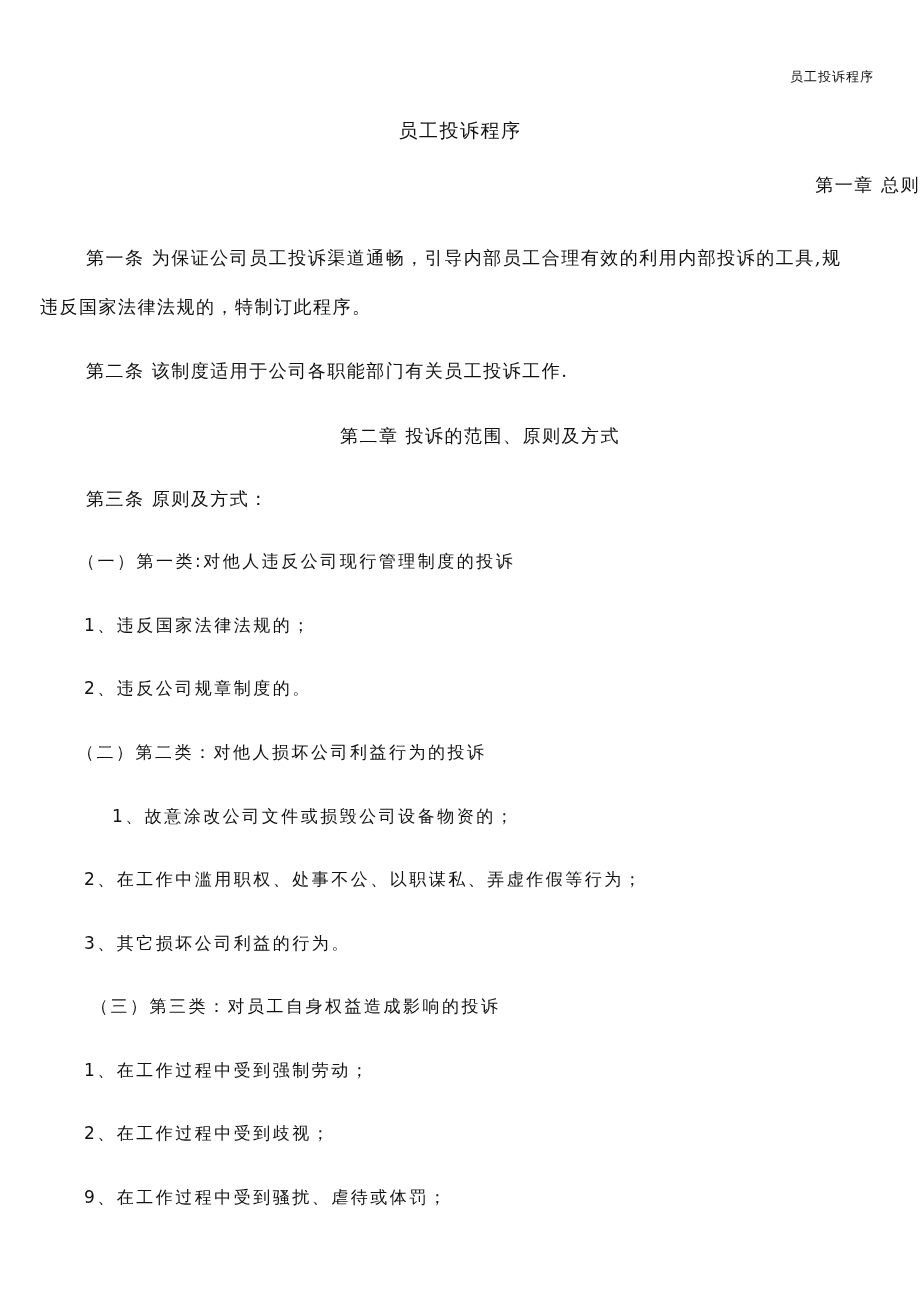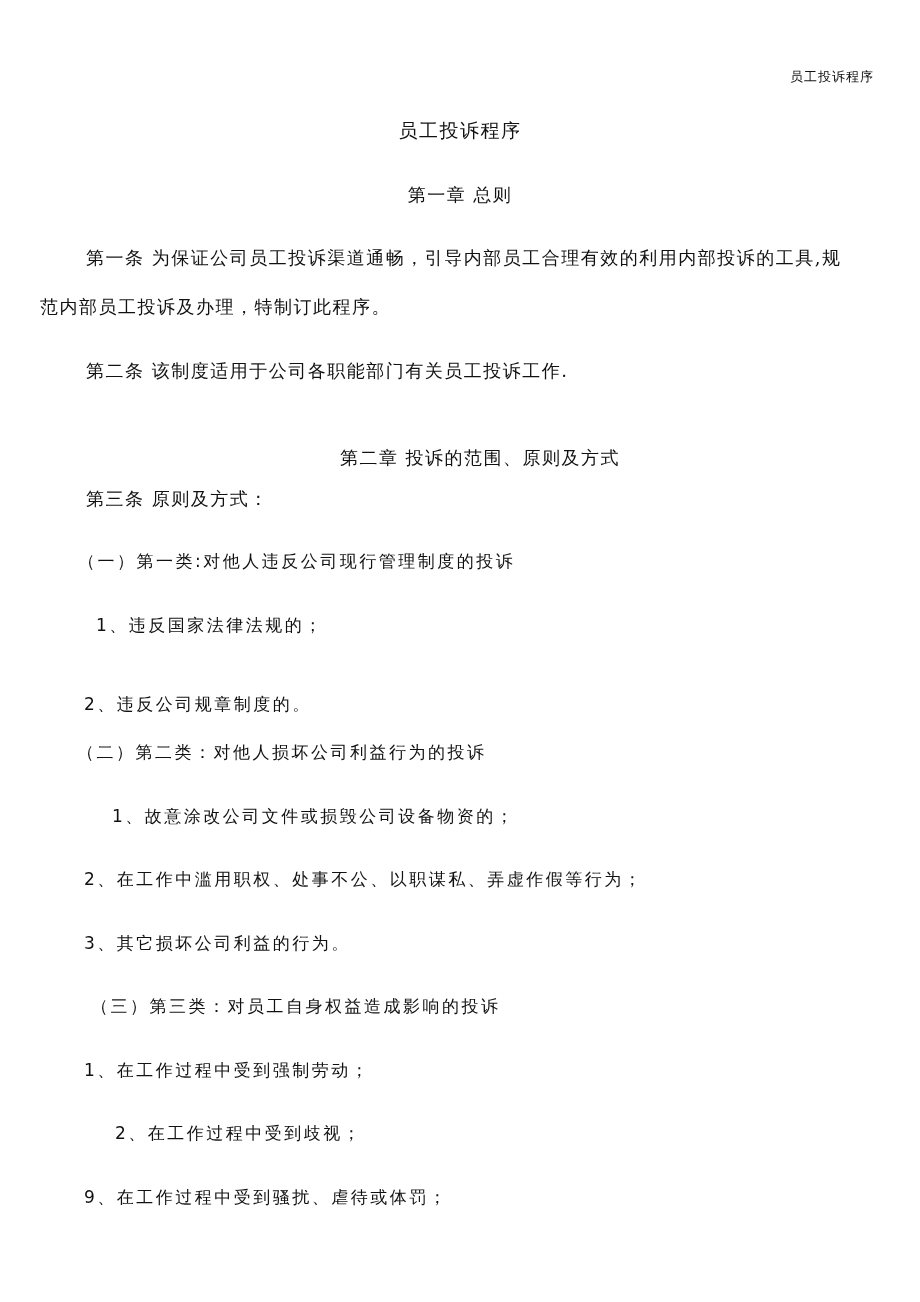--- a/index.html
+++ b/index.html
@@ -19,36 +19,36 @@
   .center { width: 920px; text-align: center; }
   .sans { font-family: "DejaVu Sans", "Liberation Sans", sans-serif; font-size: 17px; letter-spacing: 2.5px; text-align: right; }
 </style>
 </head>
 <body>
 
 <div class="header-text">员工投诉程序</div>
 
 <div class="line center" style="top:118px;font-size:19px;">员工投诉程序</div>
 
-<div class="line center" style="top:183px;">第一章 总则</div>
+<div class="line center" style="top:173px;text-align:right;">第一章 总则</div>
 
 <div class="line" style="left:86px;top:246px;text-align:center;">第一条 为保证公司员工投诉渠道通畅，引导内部员工合理有效的利用内部投诉的工具,规</div>
-<div class="line" style="left:40px;top:295px;">范内部员工投诉及办理，特制订此程序。</div>
+<div class="line" style="left:40px;top:295px;">违反国家法律法规的，特制订此程序。</div>
 
 <div class="line" style="left:86px;top:359px;text-align:center;">第二条 该制度适用于公司各职能部门有关员工投诉工作.</div>
 
-<div class="line center" style="top:424px;padding-left:40px;box-sizing:border-box;margin-top:22px;">第二章 投诉的范围、原则及方式</div>
+<div class="line center" style="top:424px;padding-left:40px;box-sizing:border-box;">第二章 投诉的范围、原则及方式</div>
 
 <div class="line" style="left:86px;top:487px;">第三条 原则及方式：</div>
 
 <div class="line sans" style="left:78px;top:550px;">（一）第一类:对他人违反公司现行管理制度的投诉</div>
-<div class="line sans" style="left:84px;top:614px;margin-left:12px;">1、违反国家法律法规的；</div>
-<div class="line sans" style="left:84px;top:677px;margin-top:16px;">2、违反公司规章制度的。</div>
+<div class="line sans" style="left:84px;top:614px;">1、违反国家法律法规的；</div>
+<div class="line sans" style="left:84px;top:677px;">2、违反公司规章制度的。</div>
 
 <div class="line sans" style="left:77px;top:741px;">（二）第二类：对他人损坏公司利益行为的投诉</div>
 <div class="line sans" style="left:84px;top:805px;margin-left:28px;">1、故意涂改公司文件或损毁公司设备物资的；</div>
 <div class="line sans" style="left:84px;top:868px;">2、在工作中滥用职权、处事不公、以职谋私、弄虚作假等行为；</div>
 <div class="line sans" style="left:84px;top:932px;">3、其它损坏公司利益的行为。</div>
 
 <div class="line sans" style="left:84px;top:995px;margin-left:7px;">（三）第三类：对员工自身权益造成影响的投诉</div>
 <div class="line sans" style="left:84px;top:1059px;">1、在工作过程中受到强制劳动；</div>
-<div class="line sans" style="left:84px;top:1122px;margin-left:31px;">2、在工作过程中受到歧视；</div>
+<div class="line sans" style="left:84px;top:1122px;">2、在工作过程中受到歧视；</div>
 <div class="line sans" style="left:84px;top:1186px;">9、在工作过程中受到骚扰、虐待或体罚；</div>
 
 </body></html>

